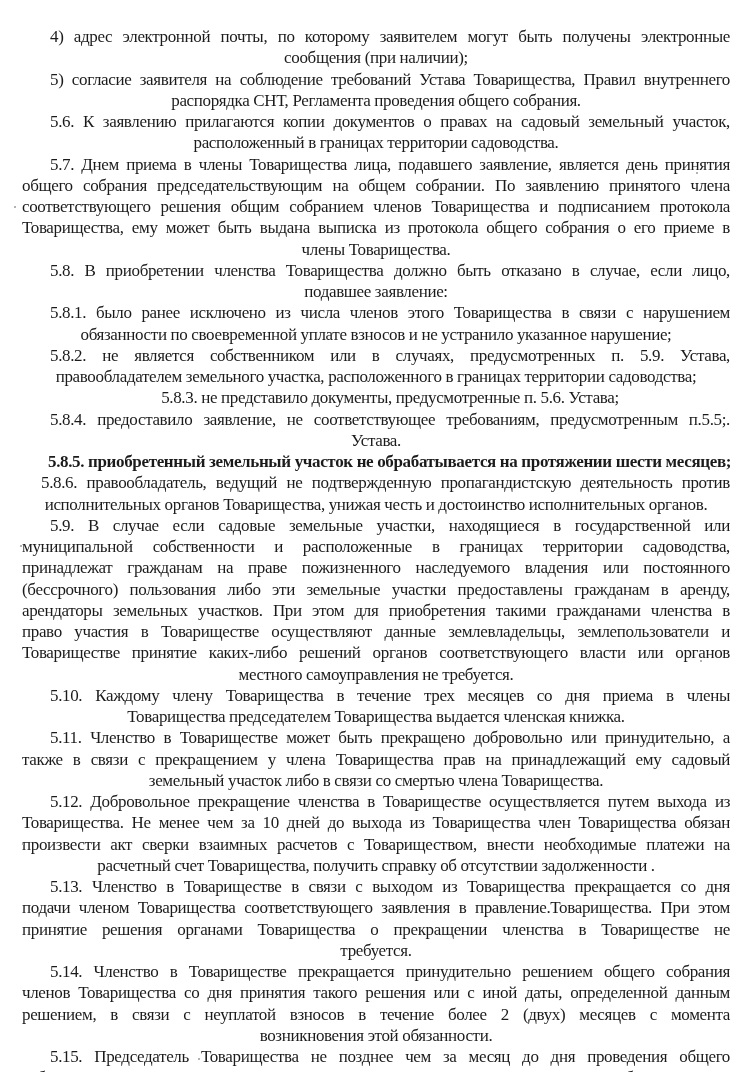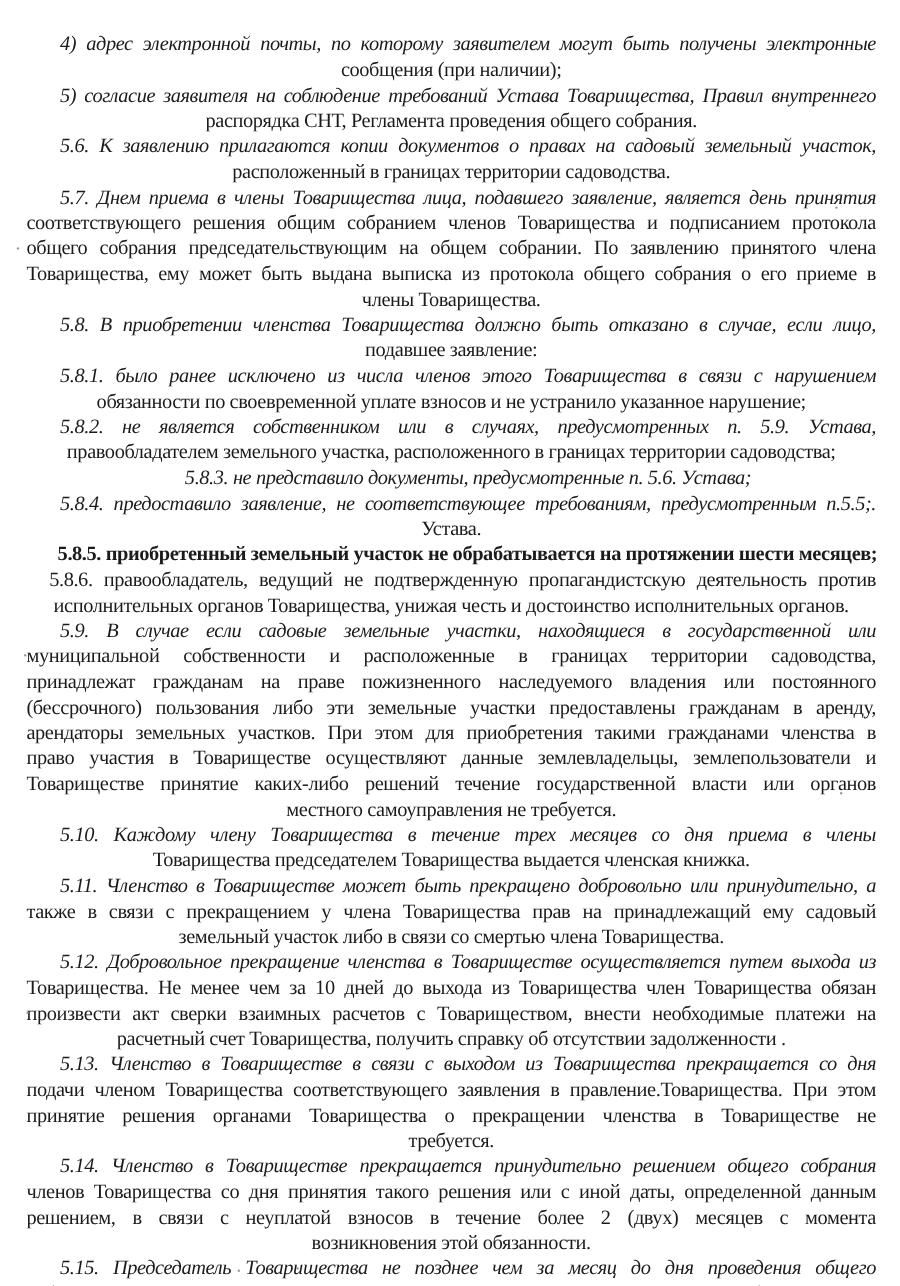--- a/index.html
+++ b/index.html
@@ -5,21 +5,21 @@
   html, body { margin: 0; padding: 0; background: #ffffff; }
   body { width: 750px; height: 1072px; overflow: hidden; position: relative; }
   .page {
     position: absolute; left: 22px; top: 26px; width: 708px;
     font-family: "Liberation Serif", "DejaVu Serif", serif;
     font-size: 17px; line-height: 21.25px; color: #1b1b1b;
     letter-spacing: -0.35px;
   }
   .ln { display: block; white-space: nowrap; height: 21.25px; overflow: visible; text-align: center; }
   .ln.j { text-align: justify; text-align-last: justify; white-space: normal; }
-  .ln.ind { padding-left: 28px; font-style: italic; }
+  .ln.ind { padding-left: 28px; }
   .ln.ind2 { padding-left: 26px; font-weight: bold; }
   .ln.ind3 { padding-left: 19px; }
   .speck { position: absolute; width: 2px; height: 2px; background: #9a9a9a; border-radius: 1px; }
 </style>
 </head>
 <body>
 
 <div class="page">
 
   <div>
@@ -32,22 +32,22 @@
     <span class="ln">распорядка СНТ,   Регламента проведения общего  собрания.</span>
   </div>
 
   <div>
     <span class="ln j ind">5.6. К заявлению прилагаются копии документов о правах на садовый земельный участок,</span>
     <span class="ln">расположенный в границах территории садоводства.</span>
   </div>
 
   <div>
     <span class="ln j ind">5.7. Днем приема в члены Товарищества лица, подавшего заявление, является день принятия</span>
+    <span class="ln j">общего собрания председательствующим на общем собрании. По заявлению принятого члена</span>
     <span class="ln j">соответствующего решения общим собранием членов Товарищества и подписанием протокола</span>
-    <span class="ln j">общего собрания председательствующим на общем собрании. По заявлению принятого члена</span>
     <span class="ln j">Товарищества, ему может быть выдана выписка из протокола общего собрания о его приеме в</span>
     <span class="ln">члены Товарищества.</span>
   </div>
 
   <div>
     <span class="ln j ind">5.8. В приобретении членства Товарищества должно быть отказано в случае, если лицо,</span>
     <span class="ln">подавшее заявление:</span>
   </div>
 
   <div>
@@ -78,21 +78,21 @@
     <span class="ln">исполнительных органов Товарищества, унижая честь и достоинство исполнительных органов.</span>
   </div>
 
   <div>
     <span class="ln j ind">5.9. В случае если садовые земельные участки, находящиеся в государственной или</span>
     <span class="ln j">муниципальной собственности и расположенные в границах территории садоводства,</span>
     <span class="ln j">принадлежат гражданам на праве пожизненного наследуемого владения или постоянного</span>
     <span class="ln j">(бессрочного) пользования либо эти земельные участки предоставлены гражданам в аренду,</span>
     <span class="ln j">арендаторы земельных участков. При этом для приобретения такими гражданами членства в</span>
     <span class="ln j">право участия в Товариществе осуществляют данные землевладельцы, землепользователи и</span>
-    <span class="ln j">Товариществе принятие каких-либо решений течение государственной власти или органов</span>
+    <span class="ln j">Товариществе принятие каких-либо решений органов соответствующего власти или органов</span>
     <span class="ln">местного самоуправления не требуется.</span>
   </div>
 
   <div>
     <span class="ln j ind">5.10. Каждому члену Товарищества в течение трех месяцев со дня приема в члены</span>
     <span class="ln">Товарищества председателем Товарищества выдается членская книжка.</span>
   </div>
 
   <div>
     <span class="ln j ind">5.11. Членство в Товариществе может быть прекращено добровольно или принудительно, а</span>

